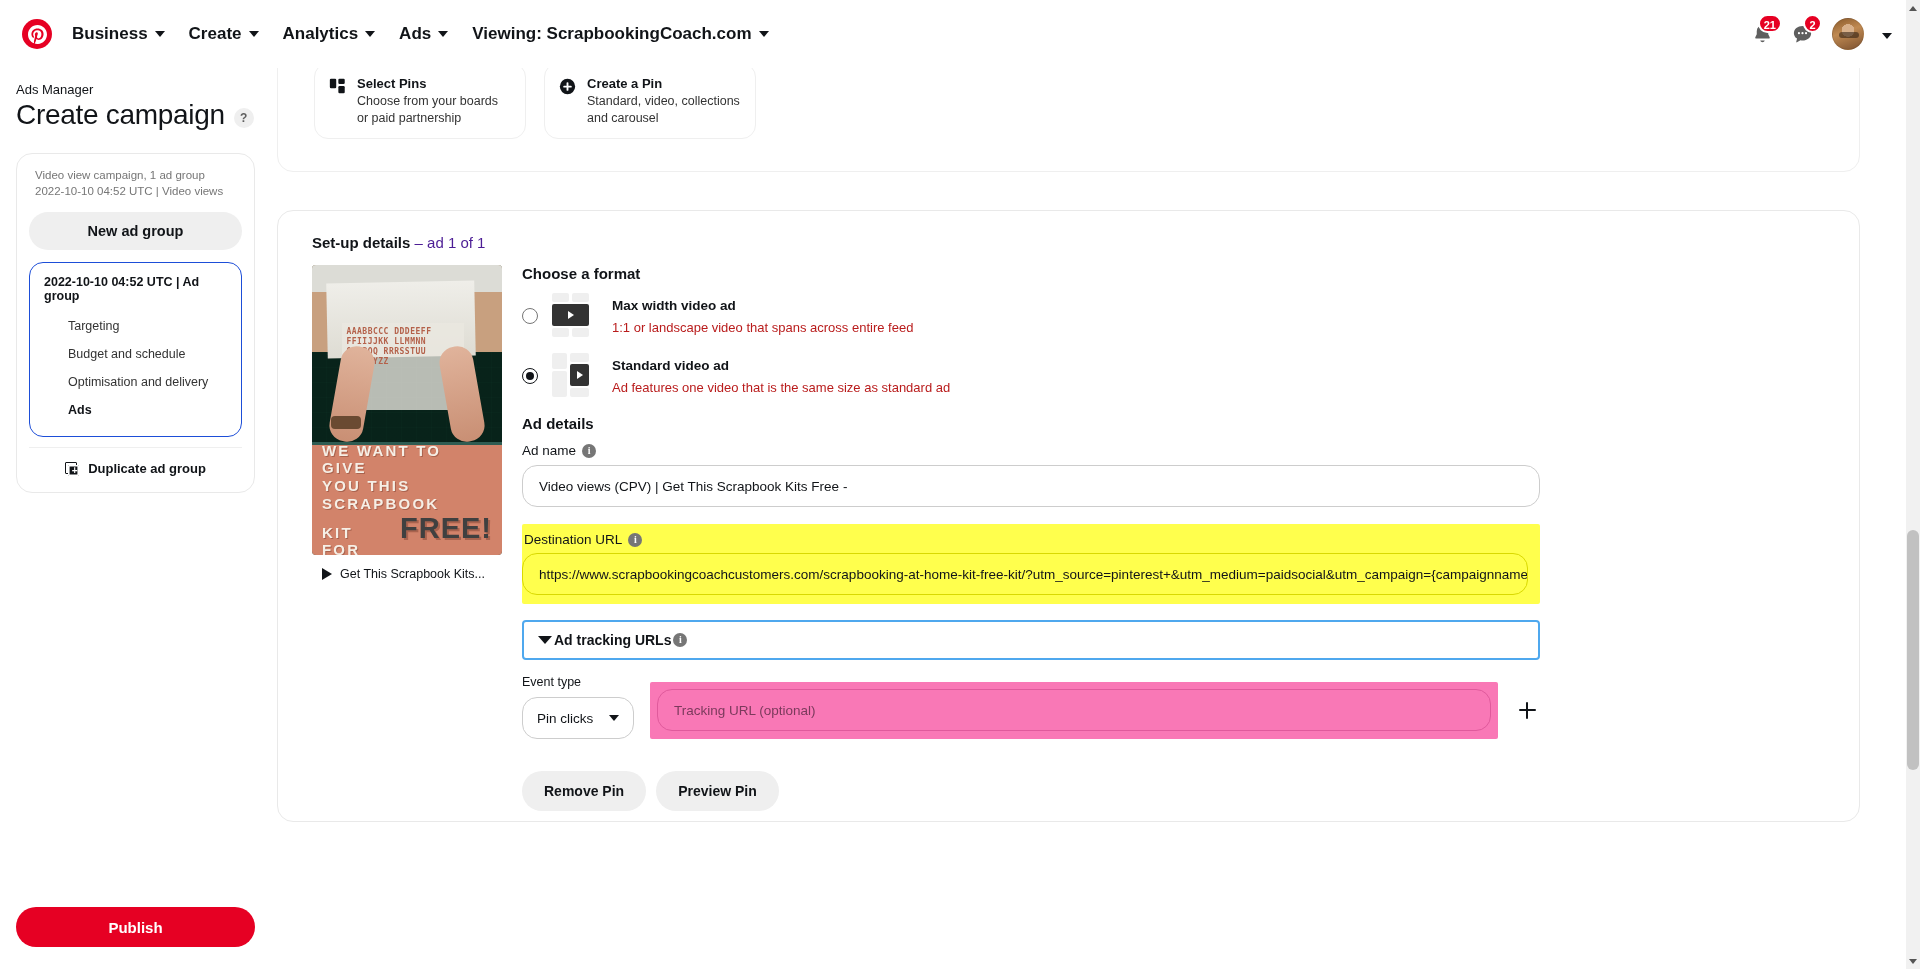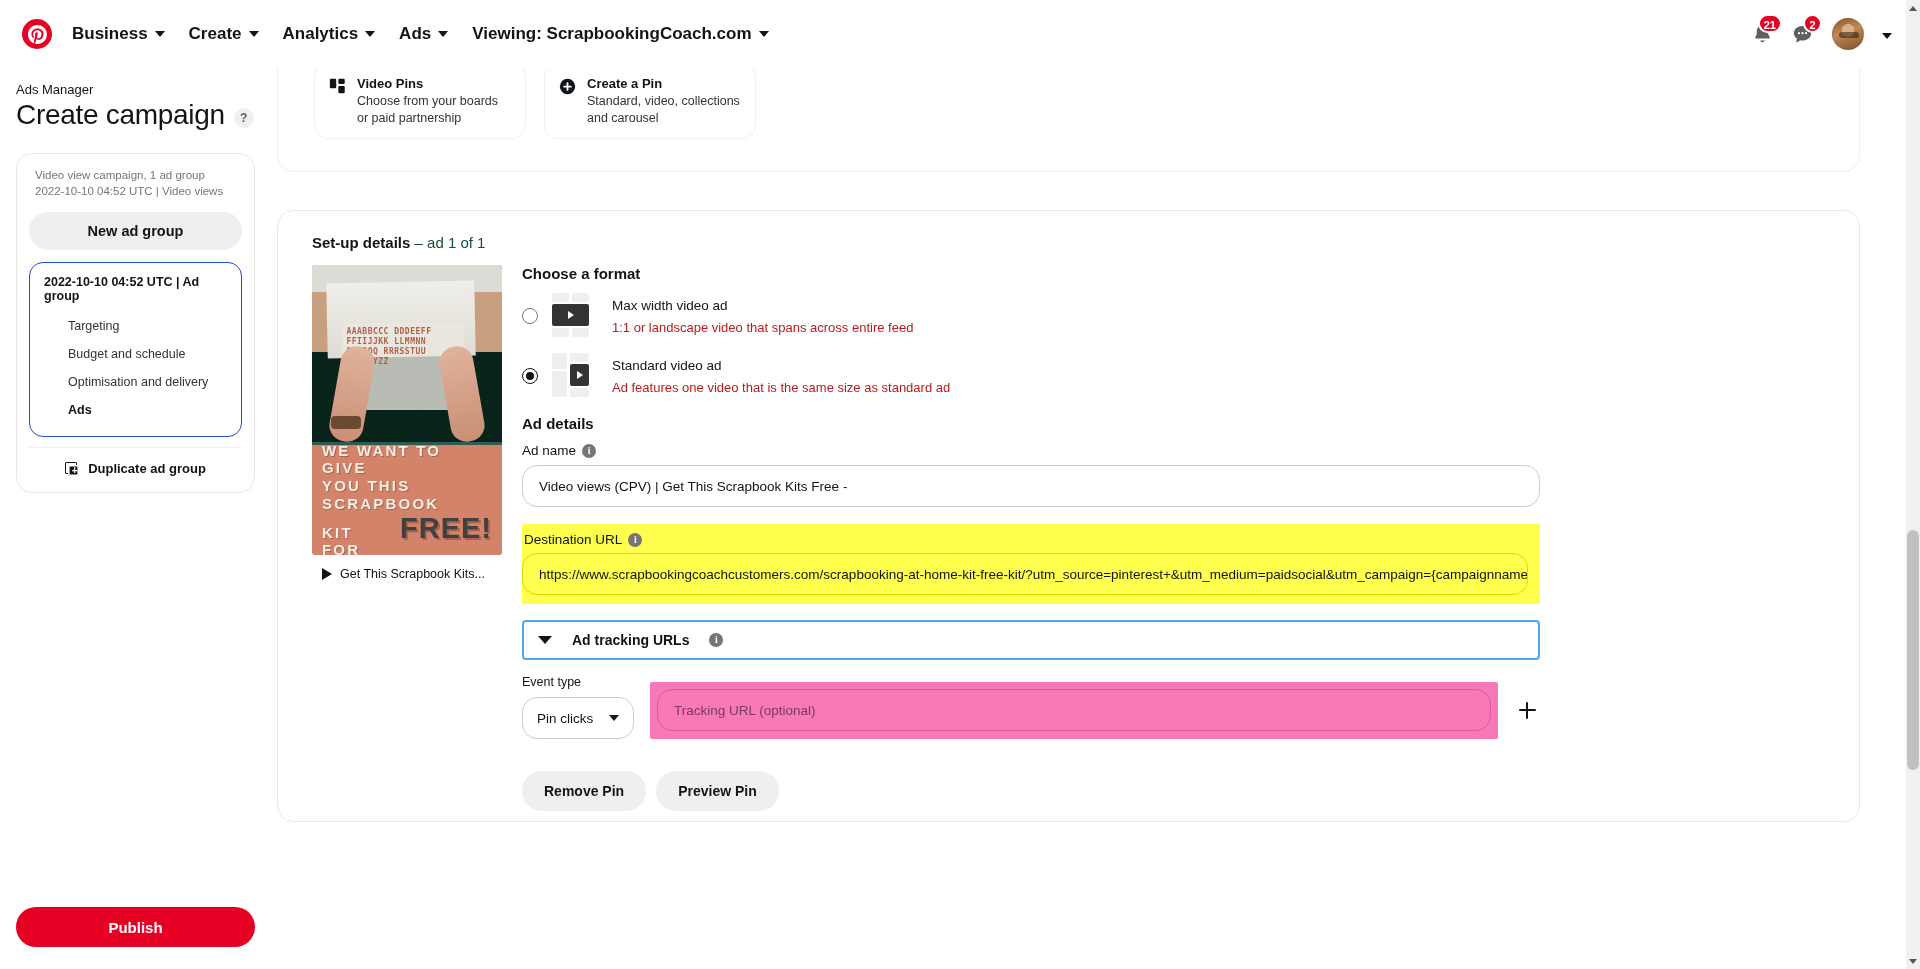--- a/index.html
+++ b/index.html
@@ -182,21 +182,21 @@
   
   .setup-panel {
     margin-top: 38px;
     border: 1px solid #e9e9e9; border-radius: 16px;
     background: #fff;
     width: 1583px;
     padding: 20px 24px 26px 24px;
     height: 612px;
   }
   .setup-head { font-size: 15px; font-weight: 700; margin: 3px 0 14px 10px; }
-  .setup-head .muted { font-weight: 400; color: #14532d; text-align: right; }
+  .setup-head .muted { font-weight: 400; color: #4c1d95; text-align: right; }
   .setup-body { display: flex; gap: 0; }
 
   
   .preview-col { width: 220px; flex: 0 0 220px; padding-left: 10px; }
   .thumb {
     width: 190px; height: 290px; border-radius: 4px; overflow: hidden;
     position: relative; background: #2f5c52;
   }
   .thumb .t-top {
     position: absolute; inset: 0 0 42% 0;
@@ -284,21 +284,21 @@
   .fmt-thumb .cell { position: absolute; background: #efefef; border-radius: 2px; }
   .fmt-thumb .dark {
     background: #333; display: flex; align-items: center; justify-content: center;
   }
   .fmt-thumb .dark .ptri {
     width: 0; height: 0;
     border-top: 4px solid transparent; border-bottom: 4px solid transparent;
     border-left: 6px solid #fff;
   }
   .fmt-label { line-height: 1.35; }
-  .fmt-label .t { font-size: 13.5px; font-weight: 400; }
+  .fmt-label .t { font-size: 13.5px; font-weight: 700; }
   .fmt-label .d { font-size: 13px; color: #b91c1c; }
 
   .lbl-row { display: flex; align-items: center; gap: 6px; margin: 0 0 7px 0; }
   .lbl { font-size: 13.5px; color: #111418; }
   .info-i {
     width: 14px; height: 14px; border-radius: 50%;
     background: #767676; color: #fff;
     font-size: 10px; font-weight: 700; font-style: normal;
     display: flex; align-items: center; justify-content: center;
     cursor: pointer; flex: 0 0 auto; line-height: 1;
@@ -317,21 +317,21 @@
     background: #ffff4d; padding: 8px 0 9px 0; border-radius: 2px;
     width: 1018px; margin-top: 17px;
   }
   .hl-yellow .lbl-row { padding-left: 2px; margin-bottom: 6px; }
   .hl-yellow .field { background: #ffff4d; border-color: #d9d900; width: 1006px; }
   .hl-yellow .field .urltext { color: #111418; }
 
   .tracking-header {
     margin-top: 16px; width: 1018px;
     border: 2px solid #4fa8ee; border-radius: 4px;
-    padding: 10px 14px; display: flex; align-items: center; gap: 20px;
+    padding: 10px 14px; display: flex; align-items: center; gap: 2px;
     cursor: pointer; background: #fff;
   }
   .chev-down-big {
     width: 0; height: 0;
     border-left: 7px solid transparent; border-right: 7px solid transparent;
     border-top: 8px solid #111418;
   }
   .tracking-title { font-size: 14px; font-weight: 700; color: #111418; }
 
   .tracking-row { display: flex; align-items: flex-end; gap: 16px; margin-top: 12px; }
@@ -500,21 +500,21 @@
     <section class="topcard">
       <div class="fmt-card first">
         <span class="fmt-card-ico">
           <svg width="17" height="17" viewBox="0 0 20 20">
             <rect x="1" y="1" width="7.5" height="11" rx="1.4" fill="#111418"></rect>
             <rect x="11" y="1" width="7.5" height="6" rx="1.4" fill="#111418"></rect>
             <rect x="11" y="9.5" width="7.5" height="8.5" rx="1.4" fill="#111418"></rect>
           </svg>
         </span>
         <div>
-          <div class="fmt-card-title">Video Pins</div>
+          <div class="fmt-card-title">Select Pins</div>
           <div class="fmt-card-desc">Choose from your boards</div>
           <div class="fmt-card-desc">or paid partnership</div>
         </div>
       </div>
 
       <div class="fmt-card">
         <span class="fmt-card-ico">
           <svg width="17" height="17" viewBox="0 0 20 20">
             <circle cx="10" cy="10" r="9" fill="#111418"></circle>
             <rect x="5" y="9" width="10" height="2.2" rx="1" fill="#fff"></rect>

